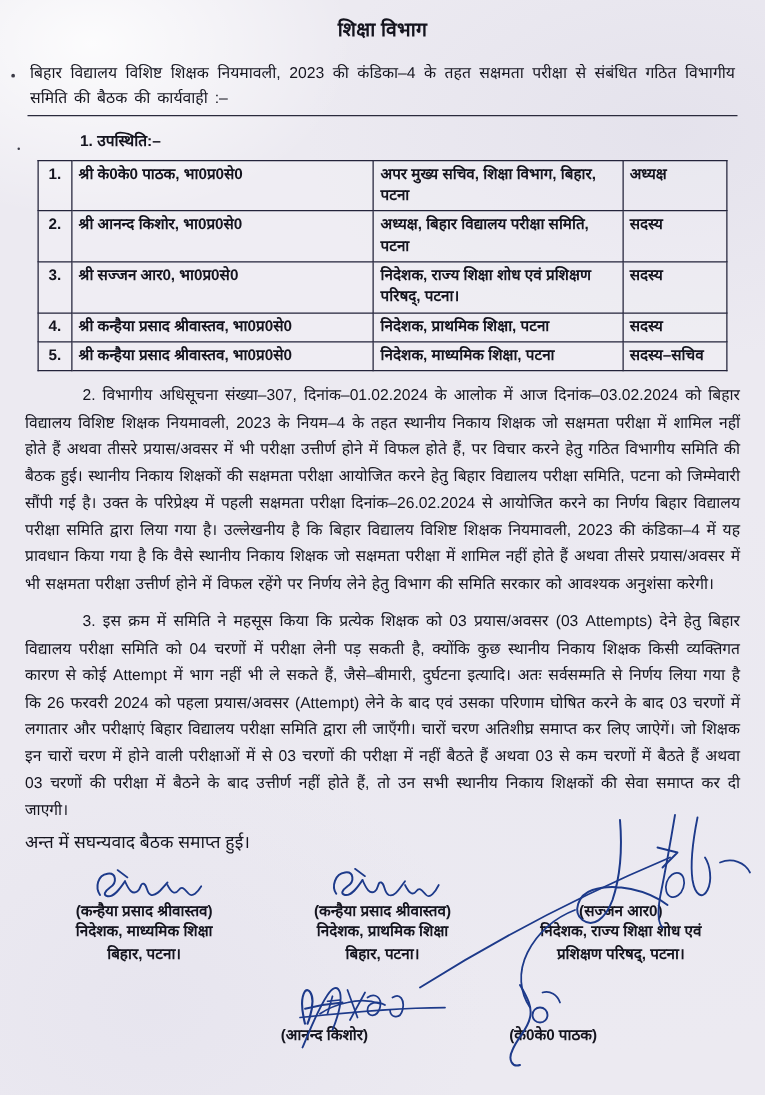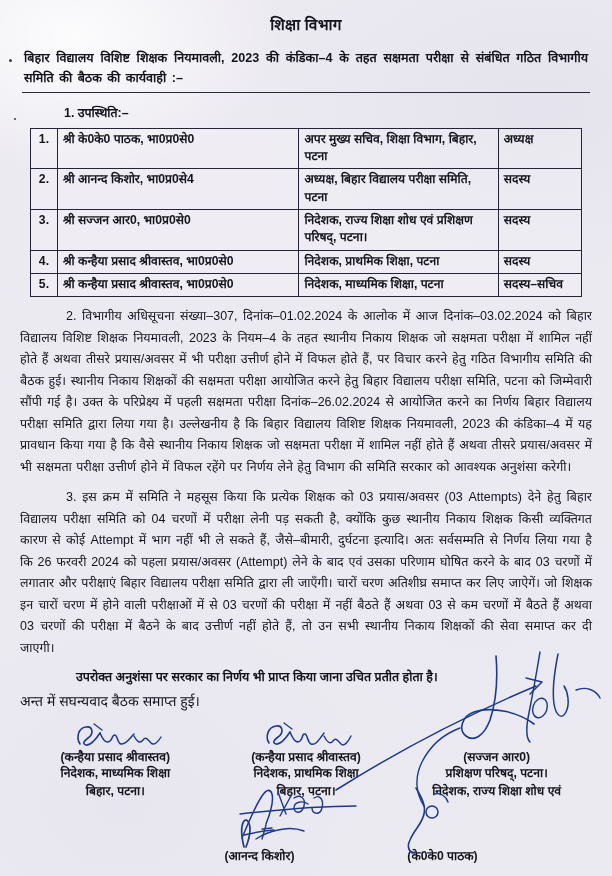--- a/index.html
+++ b/index.html
@@ -27,21 +27,21 @@
   .hdr { text-align:center; line-height:1.28; }
   .hdr .l1, .hdr .l2 {
     font-size: 15.5px; font-weight: 700; letter-spacing:.2px;
   }
   .hdr .l2 { margin-top: 1px; }
 
   .subject {
     margin: 13px 6px 0 6px;
     font-size: 12.6px;
     line-height: 1.62;
-    font-weight: 700;
+    font-weight: 400;
     text-align: justify;
     text-align-last: left;
     word-spacing: 2px;
   }
   .rule { border:0; border-top: 1.4px solid #2a2a3c; margin: 3px 4px 0 4px; }
 
   .sec-head {
     margin: 11px 0 7px 46px;
     font-size: 12.4px; font-weight: 700;
   }
@@ -120,21 +120,21 @@
   <table class="attend">
     <tbody>
       <tr>
         <td class="sn">1.</td>
         <td class="nm">श्री के0के0 पाठक, भा0प्र0से0</td>
         <td class="dg">अपर मुख्य सचिव, शिक्षा विभाग, बिहार, पटना</td>
         <td class="rl">अध्यक्ष</td>
       </tr>
       <tr>
         <td class="sn">2.</td>
-        <td class="nm">श्री आनन्द किशोर, भा0प्र0से4</td>
+        <td class="nm">श्री आनन्द किशोर, भा0प्र0से0</td>
         <td class="dg">अध्यक्ष, बिहार विद्यालय परीक्षा समिति, पटना</td>
         <td class="rl">सदस्य</td>
       </tr>
       <tr class="tall">
         <td class="sn">3.</td>
         <td class="nm">श्री सज्जन आर0, भा0प्र0से0</td>
         <td class="dg">निदेशक, राज्य शिक्षा शोध एवं प्रशिक्षण परिषद्, पटना।</td>
         <td class="rl">सदस्य</td>
       </tr>
       <tr>
@@ -149,21 +149,20 @@
         <td class="dg">निदेशक, माध्यमिक शिक्षा, पटना</td>
         <td class="rl">सदस्य–सचिव</td>
       </tr>
     </tbody>
   </table>
 
   <p class="para"><span class="ind"></span><span>2.</span> <span>विभागीय अधिसूचना संख्या–307, दिनांक–01.02.2024 के आलोक में आज दिनांक–03.02.2024 को बिहार विद्यालय विशिष्ट शिक्षक नियमावली, 2023 के नियम–4 के तहत स्थानीय निकाय शिक्षक जो सक्षमता परीक्षा में शामिल नहीं होते हैं अथवा तीसरे प्रयास/अवसर में भी परीक्षा उत्तीर्ण होने में विफल होते हैं, पर विचार करने हेतु गठित विभागीय समिति की बैठक हुई। स्थानीय निकाय शिक्षकों की सक्षमता परीक्षा आयोजित करने हेतु बिहार विद्यालय परीक्षा समिति, पटना को जिम्मेवारी सौंपी गई है। उक्त के परिप्रेक्ष्य में पहली सक्षमता परीक्षा दिनांक–26.02.2024 से आयोजित करने का निर्णय बिहार विद्यालय परीक्षा समिति द्वारा लिया गया है। उल्लेखनीय है कि बिहार विद्यालय विशिष्ट शिक्षक नियमावली, 2023 की कंडिका–4 में यह प्रावधान किया गया है कि वैसे स्थानीय निकाय शिक्षक जो सक्षमता परीक्षा में शामिल नहीं होते हैं अथवा तीसरे प्रयास/अवसर में भी सक्षमता परीक्षा उत्तीर्ण होने में विफल रहेंगे पर निर्णय लेने हेतु विभाग की समिति सरकार को आवश्यक अनुशंसा करेगी।</span></p>
 
   <p class="para"><span class="ind"></span><span>3.</span> <span>इस क्रम में समिति ने महसूस किया कि प्रत्येक शिक्षक को 03 प्रयास/अवसर (03 Attempts) देने हेतु बिहार विद्यालय परीक्षा समिति को 04 चरणों में परीक्षा लेनी पड़ सकती है, क्योंकि कुछ स्थानीय निकाय शिक्षक किसी व्यक्तिगत कारण से कोई Attempt में भाग नहीं भी ले सकते हैं, जैसे–बीमारी, दुर्घटना इत्यादि। अतः सर्वसम्मति से निर्णय लिया गया है कि 26 फरवरी 2024 को पहला प्रयास/अवसर (Attempt) लेने के बाद एवं उसका परिणाम घोषित करने के बाद 03 चरणों में लगातार और परीक्षाएं बिहार विद्यालय परीक्षा समिति द्वारा ली जाएँगी। चारों चरण अतिशीघ्र समाप्त कर लिए जाऐगें। जो शिक्षक इन चारों चरण में होने वाली परीक्षाओं में से 03 चरणों की परीक्षा में नहीं बैठते हैं अथवा 03 से कम चरणों में बैठते हैं अथवा 03 चरणों की परीक्षा में बैठने के बाद उत्तीर्ण नहीं होते हैं, तो उन सभी स्थानीय निकाय शिक्षकों की सेवा समाप्त कर दी जाएगी।</span></p>
 
-  <p class="closing"><span class="ind"></span><span>उपरोक्त अनुशंसा पर सरकार का निर्णय भी प्राप्त किया जाना उचित प्रतीत होता है।</span></p>
   <p class="closing2">अन्त में सघन्यवाद बैठक समाप्त हुई।</p>
 
   <div class="sigs">
 
     <div class="sigrow r1">
 
       <div class="sigblk">
         <div class="scribble">
           <svg width="110" height="30" viewBox="0 0 110 30" aria-hidden="true">
             <path class="ink" stroke-width="1.6" d="M20 24 C16 18,18 8,26 7 C33 6,34 14,28 18 C24 21,22 24,26 25 C31 26,36 19,40 13"></path>
@@ -187,22 +186,22 @@
           </svg>
         </div>
         <div class="signame">(कन्हैया प्रसाद श्रीवास्तव)</div>
         <div class="sigline">निदेशक, प्राथमिक शिक्षा</div>
         <div class="sigline">बिहार, पटना।</div>
       </div>
 
       <div class="sigblk">
         <div class="scribble"></div>
         <div class="signame">(सज्जन आर0)</div>
+        <div class="sigline">निदेशक, राज्य शिक्षा शोध एवं</div>
         <div class="sigline">प्रशिक्षण परिषद्, पटना।</div>
-        <div class="sigline">निदेशक, राज्य शिक्षा शोध एवं</div>
       </div>
 
     </div>
 
     <div class="sigrow r2">
 
       <div class="sigblk">
         <div class="scribble">
           <svg width="120" height="30" viewBox="0 0 120 30" aria-hidden="true">
             <path class="ink" stroke-width="1.7" d="M44 28 C42 20,40 8,44 2 C47 -1,50 4,50 10 C50 17,48 23,46 28"></path>

